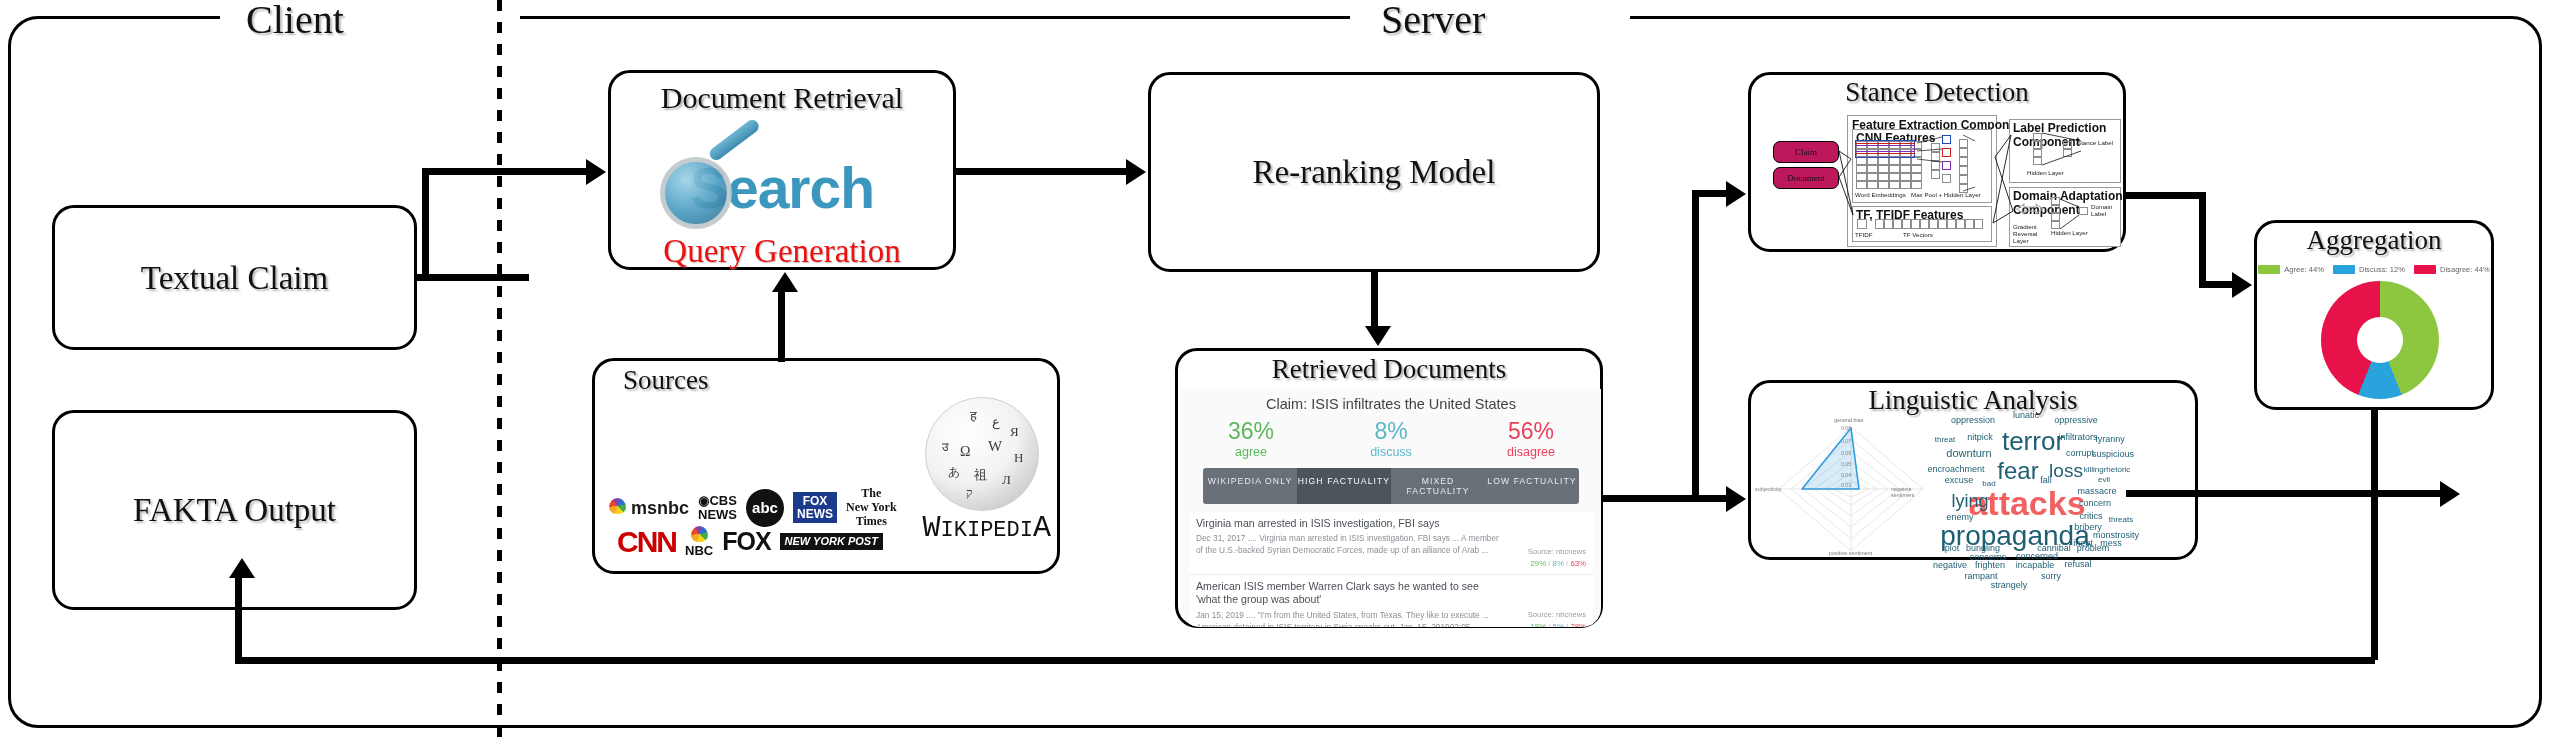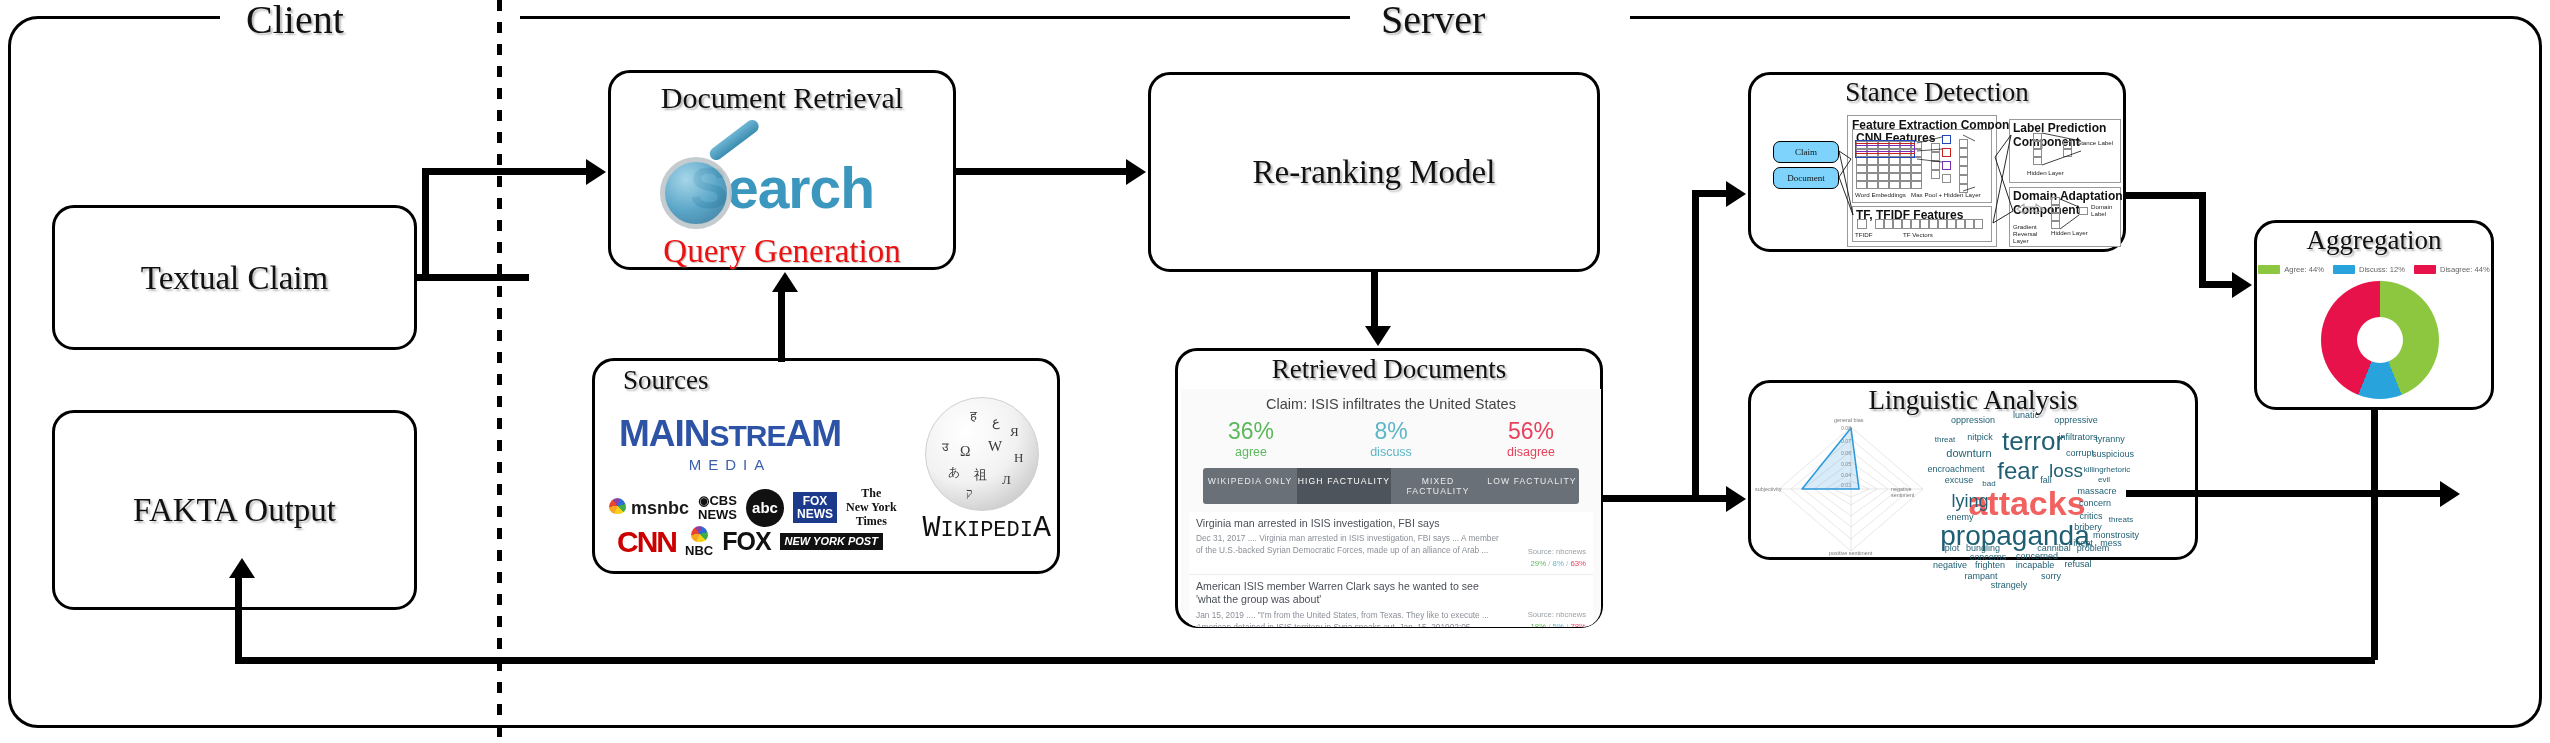--- a/index.html
+++ b/index.html
@@ -98,21 +98,21 @@
   .doc-s{font-family:"Liberation Sans",sans-serif;font-size:8.3px;color:#8a8f97;line-height:1.45;margin-top:2px;}
   .doc-meta{width:82px;text-align:right;flex:none;margin-top:30px;}
   .doc-src{font-family:"Liberation Sans",sans-serif;font-size:7.6px;color:#9aa0a8;}
   .doc-sc{font-family:"Liberation Sans",sans-serif;font-size:7.8px;margin-top:3px;}
 
   
   .sd-fig{position:absolute;font-family:"Liberation Sans",sans-serif;color:#111;}
   .sd-panel{position:absolute;border:1px solid #9a9a9a;background:#fff;}
   .sd-h{position:absolute;font-size:12px;font-weight:bold;}
   .sd-cap{position:absolute;font-size:6.2px;color:#222;}
-  .sd-io{position:absolute;border:1.5px solid #000;border-radius:7px;background:#7dd3fc;
+  .sd-io{position:absolute;border:1.5px solid #000;border-radius:7px;background:#be185d;
          font-family:"Liberation Serif",serif;font-size:9px;display:flex;align-items:center;
          justify-content:center;}
   .grid-c{position:absolute;border:.8px solid #8d8d8d;box-sizing:border-box;}
   .hl{position:absolute;box-sizing:border-box;background:transparent;}
 
   
   .radar-lbl{position:absolute;font-family:"Liberation Sans",sans-serif;font-size:5.4px;color:#7b7b7b;}
   .radar-tick{position:absolute;font-family:"Liberation Sans",sans-serif;font-size:5.2px;color:#8a8a8a;}
   .cloud{position:absolute;}
   .cw{position:absolute;font-family:"Liberation Sans",sans-serif;color:#1f5f73;white-space:nowrap;
@@ -155,24 +155,20 @@
       </div>
       <div class="magnifier"></div>
       <div class="mag-handle"></div>
     </div>
     <div class="query-gen">Query Generation</div>
   </div>
 
   <div class="box" style="left:592px;top:358px;width:468px;height:216px;">
     <div class="box-title" style="top:4px;font-size:27px;text-align:left;padding-left:28px;">Sources</div>
 
-    <div class="ms-wrap">
-      <div class="ms-main">MAIN<span class="sm">STRE</span>A<span>M</span></div>
-      <div class="ms-sub">MEDIA</div>
-    </div>
 
     <div class="logo-row" style="left:14px;top:126px;">
       <div class="lg lg-msnbc"><span class="peacock"></span> msnbc</div>
       <div class="lg lg-cbs">◉CBS<br>NEWS</div>
       <div class="lg lg-abc">abc</div>
       <div class="lg lg-fox">FOX<br>NEWS</div>
       <div class="lg lg-nyt">The<br>New York<br>Times</div>
     </div>
 
     <div class="logo-row" style="left:22px;top:165px;">

